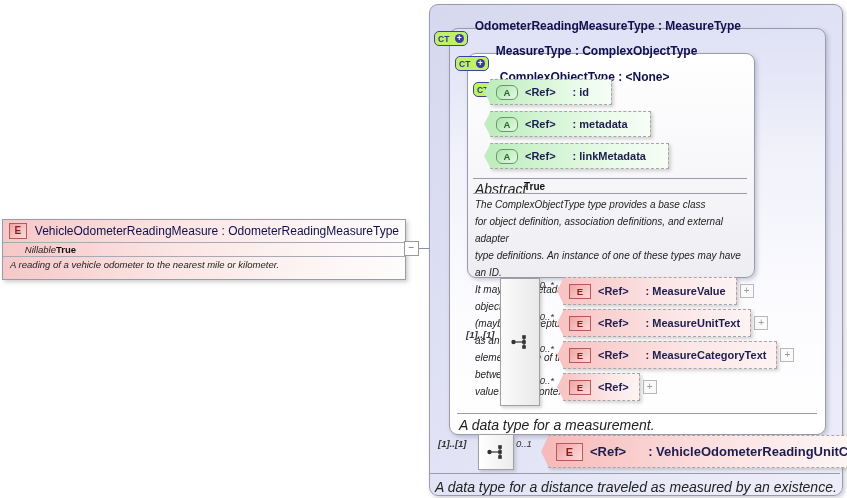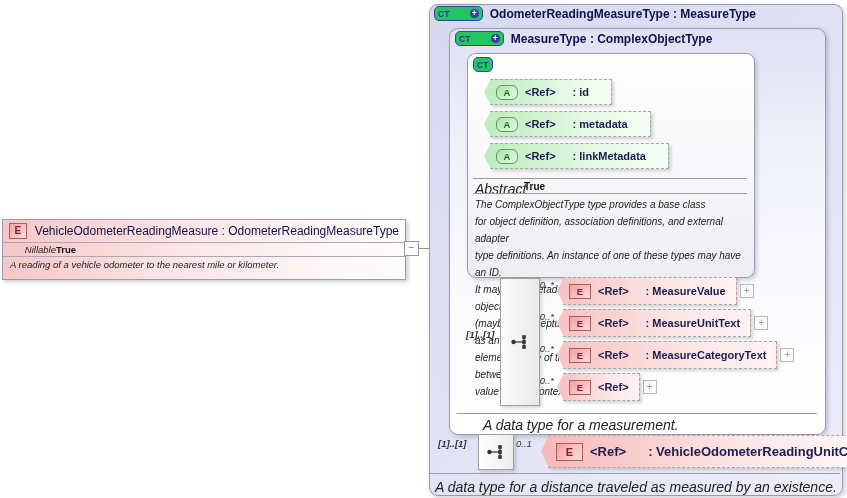--- a/index.html
+++ b/index.html
@@ -11,22 +11,22 @@
   
   .roundbox{position:absolute;border:1px solid #9a9aae;border-radius:9px;
             box-shadow:2px 2px 4px rgba(110,110,135,.35);z-index:2;}
   .outerbox{background:linear-gradient(135deg,#d6d8ef 0%,#e2e3f5 55%,#eeeefa 100%);}
   .measurebox{background:linear-gradient(180deg,#dfe1f5 0%,#f0f1fa 30%,#fcfcff 70%,#ffffff 100%);}
   .cobox{background:linear-gradient(180deg,#ffffff 0%,#f6f6f9 60%,#ededf2 100%);}
   .hdr{position:absolute;display:flex;align-items:center;gap:7px;z-index:3;white-space:nowrap;}
   .hdr .t{font-weight:bold;font-size:12px;color:#10104d;}
   .hdr.small .t{font-size:12px;}
   
-  .ct{display:inline-flex;align-items:center;gap:20px;border:1.4px solid #3f3f9e;border-radius:5px;
-      background:#22c55e;padding:0 3px;height:13px;}
+  .ct{display:inline-flex;align-items:center;gap:5px;border:1.4px solid #3f3f9e;border-radius:5px;
+      background:#bef264;padding:0 3px;height:13px;margin-top:25px;}
   .ct .ctl{font-weight:bold;font-size:8.5px;color:#32329b;letter-spacing:.2px;}
   .ct .badge{width:9px;height:9px;border-radius:50%;background:#3c3c9c;color:#fff;
              font-size:8.5px;font-weight:bold;line-height:9px;text-align:center;}
   
   .ico-e{display:inline-block;width:20px;height:13px;border:1px solid #b35b5b;
          background:linear-gradient(135deg,#f2a2a2,#fbdcdc);color:#8d1d1d;font-weight:bold;
          font-size:9.5px;line-height:13px;text-align:center;}
   .ico-a{display:inline-block;width:20px;height:13px;border:1px solid #5f9e5f;border-radius:6px;
          background:linear-gradient(135deg,#aee3ae,#e6f9e6);color:#1e6b1e;font-weight:bold;
          font-size:9.5px;line-height:13px;text-align:center;}
@@ -118,20 +118,21 @@
       <span class="badge">+</span>
     </span>
     <span class="t">MeasureType : ComplexObjectType</span>
   </div>
 
   <div class="roundbox cobox" style="left:467px;top:53px;width:286px;height:223px;"></div>
   <div class="hdr small" style="left:473px;top:57px;">
     <span class="ct">
       <span class="ctl">CT</span>
     </span>
+    <span class="t">ComplexObjectType : &lt;None&gt;</span>
   </div>
 
   <div class="tag atag" style="left:490px;top:79px;">
     <span class="ico-a">A</span>
     <span class="ref">&lt;Ref&gt;</span>
     <span class="nm">: id</span>
   </div>
   <div class="tag atag" style="left:490px;top:111px;">
     <span class="ico-a">A</span>
     <span class="ref">&lt;Ref&gt;</span>
@@ -200,21 +201,21 @@
   <div class="card" style="left:528px;top:375px;width:26px;text-align:right;">0..*</div>
   <div class="erow" style="left:563px;top:373px;">
     <div class="tag etag">
       <span class="ico-e">E</span>
       <span class="ref">&lt;Ref&gt;</span>
     </div>
     <div class="plus">+</div>
   </div>
 
   <div class="sep" style="left:457px;top:413px;width:360px;"></div>
-  <div class="lbl-i" style="left:459px;top:417px;margin-left:24px;">A data type for a measurement.</div>
+  <div class="lbl-i" style="left:459px;top:417px;">A data type for a measurement.</div>
 
   <div class="card b" style="left:438px;top:438px;">[1]..[1]</div>
   <div class="seqbox">
     <svg width="20" height="16" viewBox="0 0 20 16">
       <line x1="3" y1="8" x2="14" y2="8" stroke="#333" stroke-width="1.2"></line>
       <line x1="14" y1="3" x2="14" y2="13" stroke="#333" stroke-width="1.2"></line>
       <circle cx="3.5" cy="8" r="2.2" fill="#333"></circle>
       <rect x="12.2" y="1.2" width="3.6" height="3.6" fill="#333"></rect>
       <rect x="12.2" y="6.2" width="3.6" height="3.6" fill="#333"></rect>
       <rect x="12.2" y="11.2" width="3.6" height="3.6" fill="#333"></rect>

